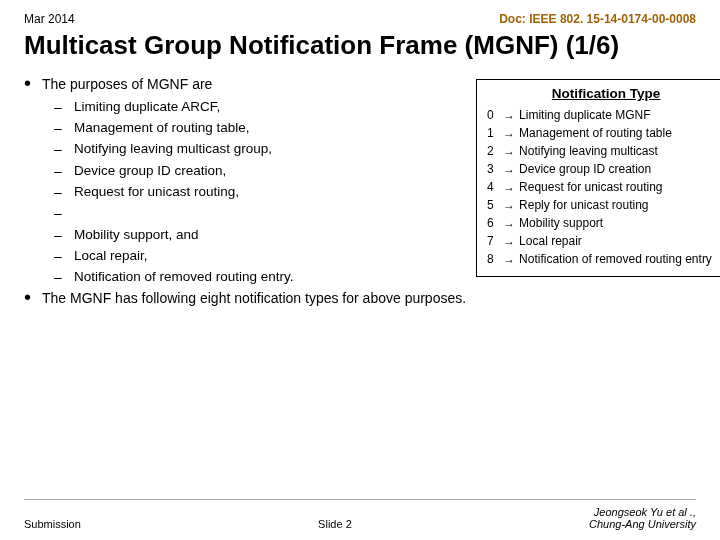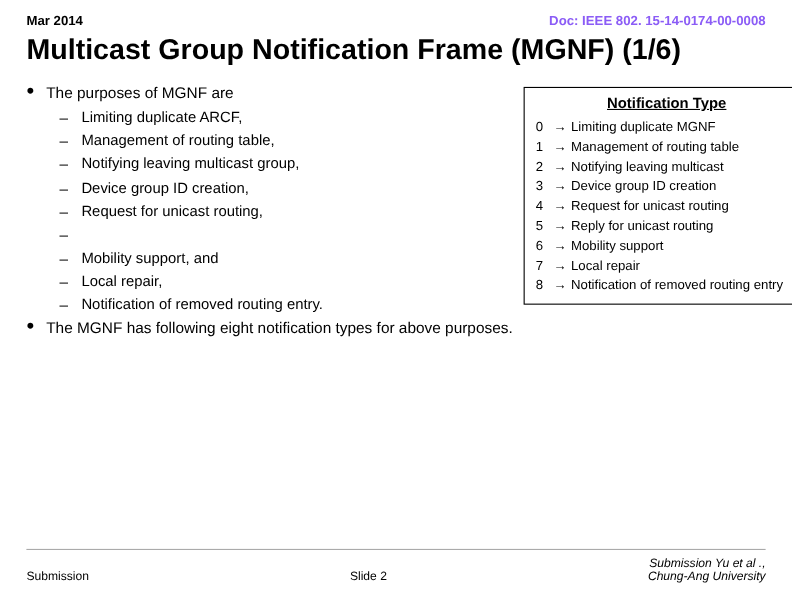--- a/index.html
+++ b/index.html
@@ -20,27 +20,27 @@
       flex-direction: column;
     }
     .header-row {
       display: flex;
       justify-content: space-between;
       align-items: flex-start;
       margin-bottom: 4px;
     }
     .header-left {
       font-size: 12px;
+      font-weight: normal;
+      color: #000;
+    }
+    .header-right {
+      font-size: 12px;
       font-weight: bold;
-      color: #000;
-    }
-    .header-right {
-      font-size: 12px;
-      font-weight: bold;
-      color: #8b5cf6;
+      color: #a16207;
     }
     .title {
       font-size: 26px;
       font-weight: bold;
       margin-bottom: 14px;
       line-height: 1.2;
       color: #000;
     }
     .content {
       flex: 1;
@@ -270,17 +270,17 @@
           </div>
         </div>
       </div>
     </div>
   </div>
 
   <div class="footer">
     <span class="footer-left">Submission</span>
     <span class="footer-center">Slide 2</span>
     <span class="footer-right">
-      <span>Submission Yu et al .,</span><br>
+      <span>Jeongseok Yu et al .,</span><br>
       <span>Chung-Ang University</span>
     </span>
   </div>
 </div>
 
 </body></html>

